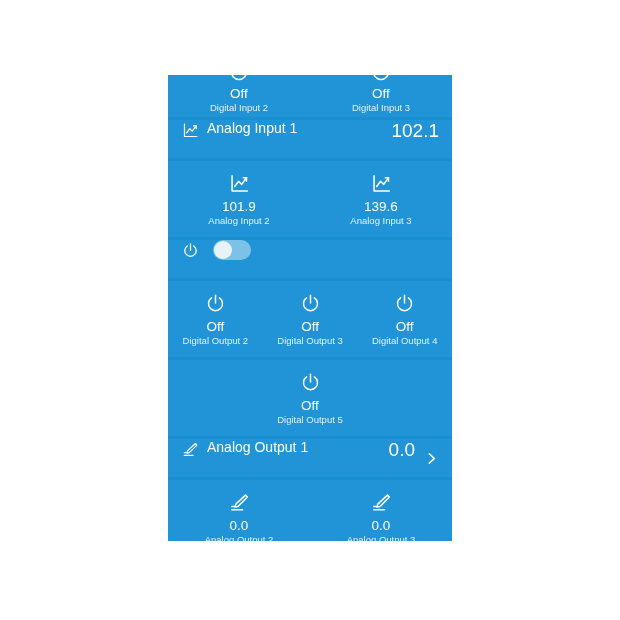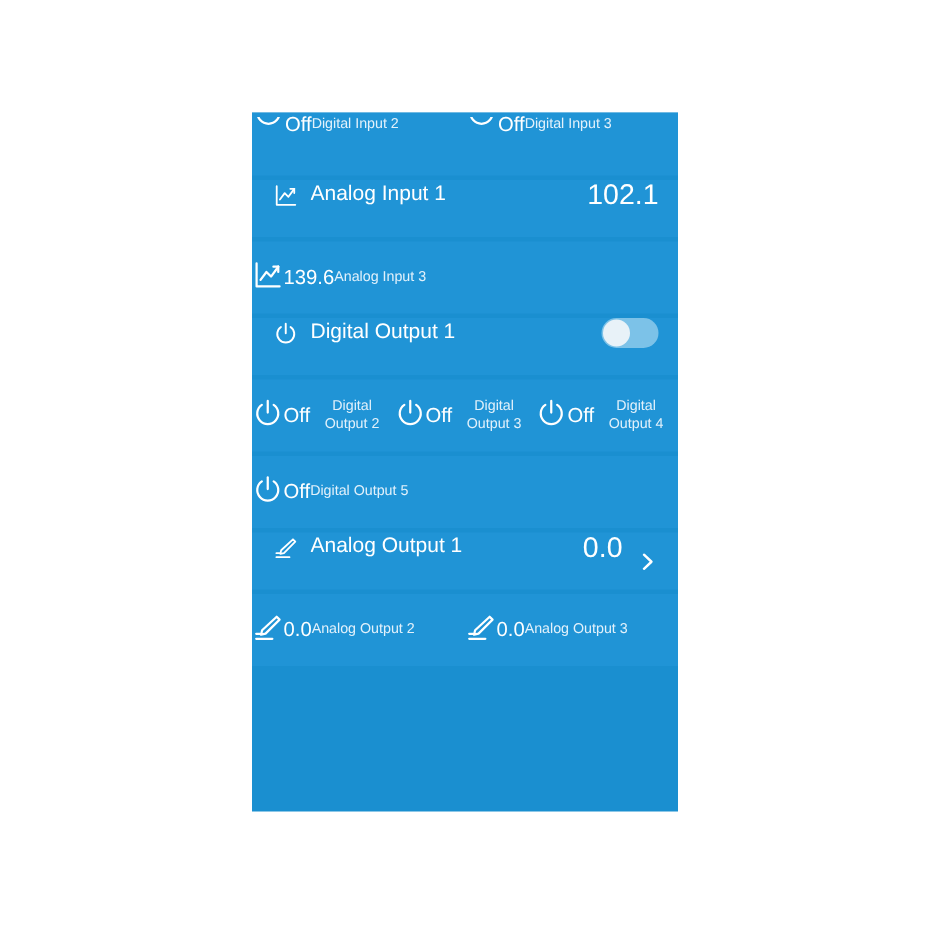--- a/index.html
+++ b/index.html
@@ -45,21 +45,21 @@
   
   .tile-grid {
     display: flex;
     width: 100%;
     padding: 9px 0 10px 0;
     box-sizing: border-box;
   }
   .tile {
     flex: 1 1 0;
     display: flex;
-    flex-direction: row;
+    flex-direction: column;
     align-items: center;
     justify-content: flex-start;
     text-align: center;
     min-width: 0;
   }
   .tile .icon-wrap {
     display: flex;
     align-items: center;
     justify-content: center;
     height: 26px;
@@ -188,35 +188,46 @@
     <div class="tile-grid">
       <div class="tile">
         <div class="icon-wrap">
           <svg width="21" height="21" viewBox="0 0 24 24" fill="none" stroke="#ffffff" stroke-width="1.7" stroke-linecap="round" stroke-linejoin="round">
             <polyline points="3.5,3 3.5,20.5 21,20.5"></polyline>
             <polyline points="6.5,15.5 11,9.5 14.5,13 20,5.5"></polyline>
             <polyline points="20,5.5 20,9.5"></polyline>
             <polyline points="20,5.5 16.3,5.5"></polyline>
           </svg>
         </div>
+        <div class="tile-value">101.9</div>
+        <div class="tile-label">Analog Input 2</div>
+      </div>
+      <div class="tile">
+        <div class="icon-wrap">
+          <svg width="21" height="21" viewBox="0 0 24 24" fill="none" stroke="#ffffff" stroke-width="1.7" stroke-linecap="round" stroke-linejoin="round">
+            <polyline points="3.5,3 3.5,20.5 21,20.5"></polyline>
+            <polyline points="6.5,15.5 11,9.5 14.5,13 20,5.5"></polyline>
+            <polyline points="20,5.5 20,9.5"></polyline>
+            <polyline points="20,5.5 16.3,5.5"></polyline>
+          </svg>
+        </div>
         <div class="tile-value">139.6</div>
         <div class="tile-label">Analog Input 3</div>
       </div>
     </div>
   </div>
 
   <div class="card">
     <div class="row">
       <div class="row-icon">
         <svg width="17" height="17" viewBox="0 0 24 24" fill="none" stroke="#ffffff" stroke-width="1.8" stroke-linecap="round">
           <path d="M7.5 5.6a8 8 0 1 0 9 0"></path>
           <line x1="12" y1="2.6" x2="12" y2="11.5"></line>
         </svg>
       </div>
-      <div class="row-label">Digital Output 1</div>
       <div class="toggle">
         <div class="knob"></div>
       </div>
     </div>
   </div>
 
   <div class="card">
     <div class="tile-grid">
       <div class="tile">
         <div class="icon-wrap">

